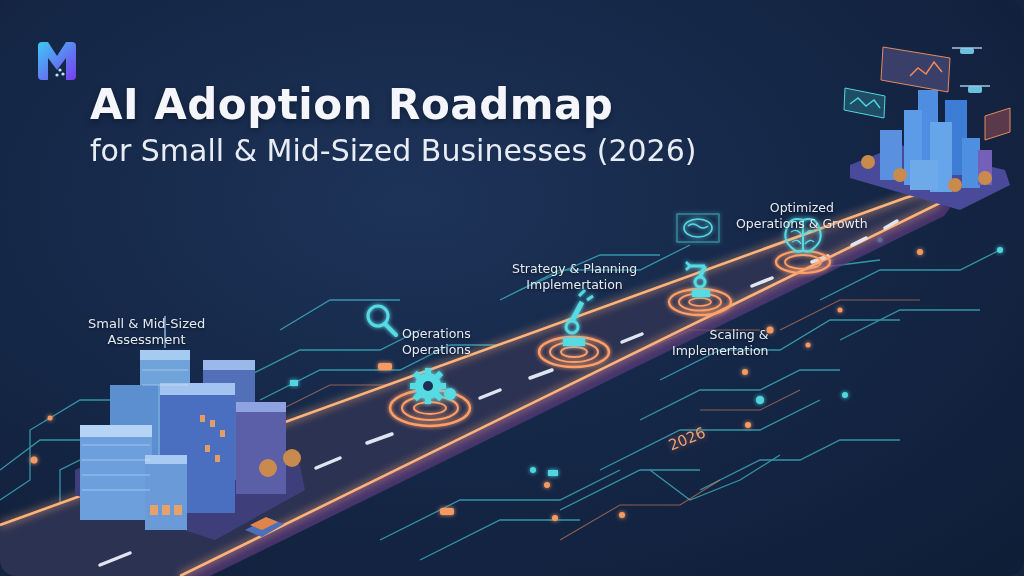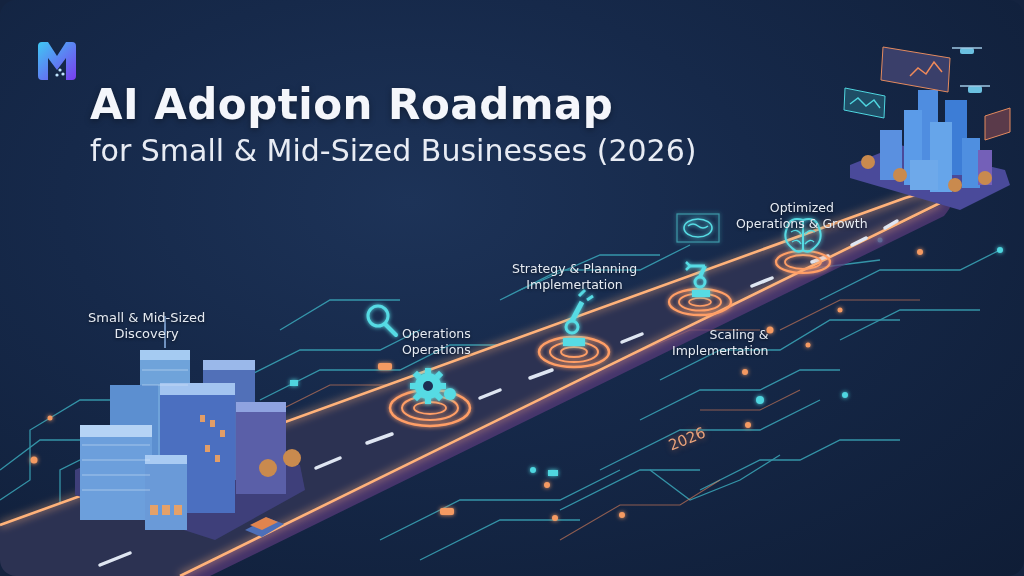--- a/index.html
+++ b/index.html
@@ -268,23 +268,23 @@
     </defs>
     <path d="M2 6 Q2 2 6 2 L12 2 L21 16 L30 2 L36 2 Q40 2 40 6 L40 36 Q40 40 36 40 L30 40 L30 18 L21 30 L12 18 L12 40 L6 40 Q2 40 2 36 Z" fill="url(#lg)"></path>
     <circle cx="24" cy="30" r="1.6" fill="#bfe4ff"></circle>
       <circle cx="27" cy="34" r="1.6" fill="#bfe4ff"></circle>
       <circle cx="21" cy="35" r="1.6" fill="#bfe4ff"></circle>
   </svg>
 
   <div class="title">AI Adoption Roadmap</div>
   <div class="subtitle">for Small &amp; Mid-Sized Businesses (2026)</div>
 
-  <div class="label big" style="left:88px; top:286px;text-align:center;">
+  <div class="label big" style="left:88px; top:292px;text-align:center;">
     <div>Small &amp; Mid-Sized</div>
-    <div>Discovery</div>
+    <div>Assessment</div>
   </div>
   <div class="label" style="left:402px; top:302px; text-align:left;">
     <div>Operations</div>
     <div>Operations</div>
   </div>
   <div class="label" style="left:512px; top:237px;">
     <div>Strategy &amp; Planning</div>
     <div>Implemertation</div>
   </div>
   <div class="label" style="left:672px; top:303px; text-align:right;">

